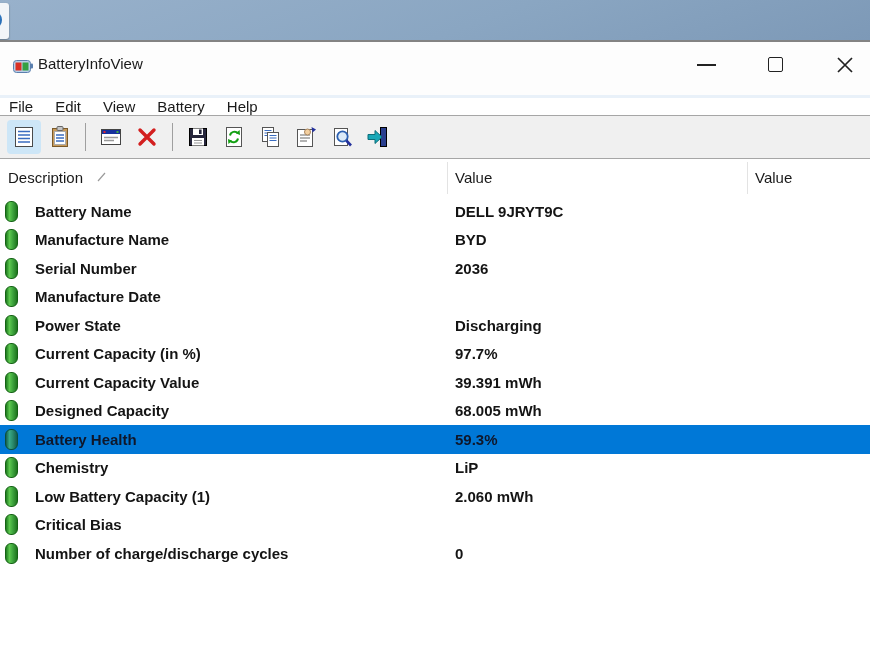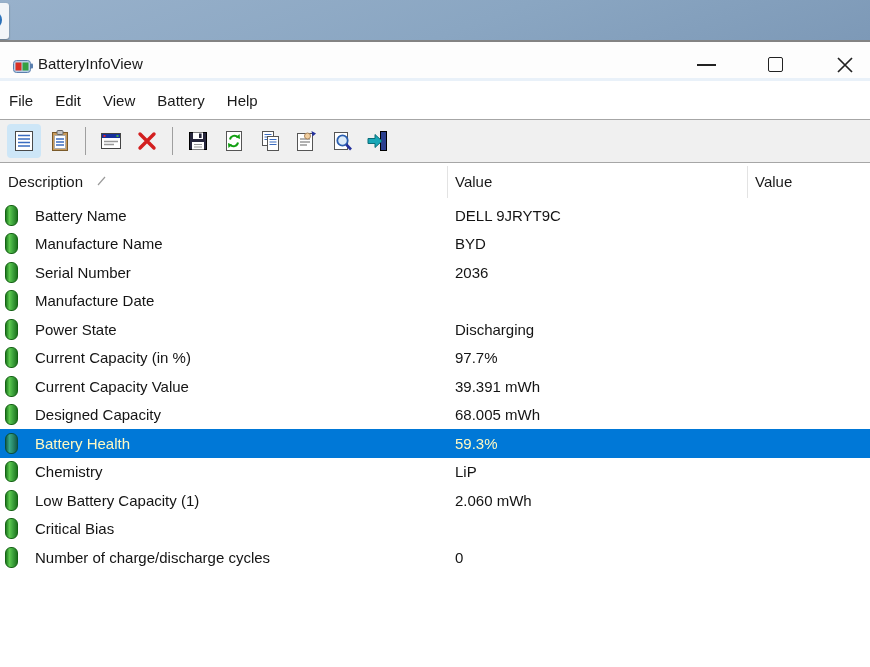--- a/index.html
+++ b/index.html
@@ -11,53 +11,53 @@
     background:linear-gradient(160deg,#98b1cb 0%,#8aa6c2 55%,#7d99b7 100%); }
   .fragment { position:absolute; left:-7px; top:3px; width:16px; height:36px;
     background:#f2f5f8; border-radius:3px; box-shadow:0 1px 2px rgba(0,0,0,.35); }
   .fragment-circle { position:absolute; left:-9px; top:8px; width:18px; height:18px;
     border-radius:50%; background:radial-gradient(circle at 35% 30%,#4897dc,#1a5da7); }
 
   
   .window { position:absolute; top:40px; left:0; width:870px; height:627px;
     background:#fff; border-top:2px solid #838383; }
 
-  .titlebar { position:relative; height:39px; background:#fdfdfd;
+  .titlebar { position:relative; height:56px; background:#fdfdfd;
     border-bottom:3px solid #e9f1f9; }
   .app-icon { position:absolute; left:13px; top:16px; width:20px; height:16px; }
   .title-text { position:absolute; left:38px; top:13px; font-size:15px; color:#1a1a1a; }
   .win-btn { position:absolute; top:0; width:46px; height:45px;
     display:flex; align-items:center; justify-content:center; }
   .btn-min { left:683px; } .btn-max { left:752px; } .btn-close { left:822px; }
   .glyph-min { width:19px; height:2px; background:#222; }
   .glyph-max { width:15px; height:15px; border:1.6px solid #222; border-radius:2px; }
 
-  .menubar { height:38px; background:#fff; display:flex; align-items:center;
+  .menubar { height:17px; background:#fff; display:flex; align-items:center;
     padding-left:9px; font-size:15px; color:#1a1a1a; }
   .menu-item { margin-right:22px; cursor:default; }
 
   .toolbar { height:44px; background:#f0f0f0; border-top:1px solid #a6a6a6;
     border-bottom:1px solid #a6a6a6; display:flex; align-items:center; padding-left:7px; }
   .tb-btn { width:34px; height:34px; display:flex; align-items:center;
     justify-content:center; border-radius:4px; margin-right:2px; }
   .tb-btn.active { background:#cde6f7; }
   .tb-sep { width:1px; height:28px; background:#9f9f9f; margin:0 8px 0 6px; }
 
   .lv-header { position:relative; height:38px; background:#fff; font-size:15px; color:#191919;padding-left:19px; }
   .col-desc { position:absolute; left:8px; top:10px; }
   .sort-ind { position:absolute; left:97px; top:12px; }
   .col-sep { position:absolute; top:3px; height:32px; width:1px; background:#e3e3e3; }
   .sep-1 { left:447px; } .sep-2 { left:747px; }
   .col-val-1 { position:absolute; left:455px; top:10px; }
   .col-val-2 { position:absolute; left:755px; top:10px; }
 
-  .rows { position:relative; height:468px; overflow:hidden; background:#fff; }
+  .rows { position:relative; height:468px; overflow:hidden; background:#fff;font-weight:bold; }
   .row { position:relative; height:28.5px; display:flex; align-items:center;
     font-size:15px; color:#141414; }
-  .row.selected { background:#0078d7; color:#fef9c3; }
+  .row.selected { background:#0078d7; color:#0f172a; }
   .bicon { position:absolute; left:5px; top:3.5px; width:13px; height:21px;
     border-radius:6px; border:1px solid #156315;
     background:linear-gradient(90deg,#1f7a1f 0%,#5cc94e 32%,#3da33d 62%,#1e751e 100%); }
   .row.selected .bicon { border-color:#0b4f3a;
     background:linear-gradient(90deg,#15604f 0%,#3aa886 32%,#2a8a6b 62%,#145a49 100%); }
   .row-label { margin-left:35px; white-space:nowrap; }
   .row-value { position:absolute; left:455px; white-space:nowrap; }
 </style>
 </head>
 <body>

